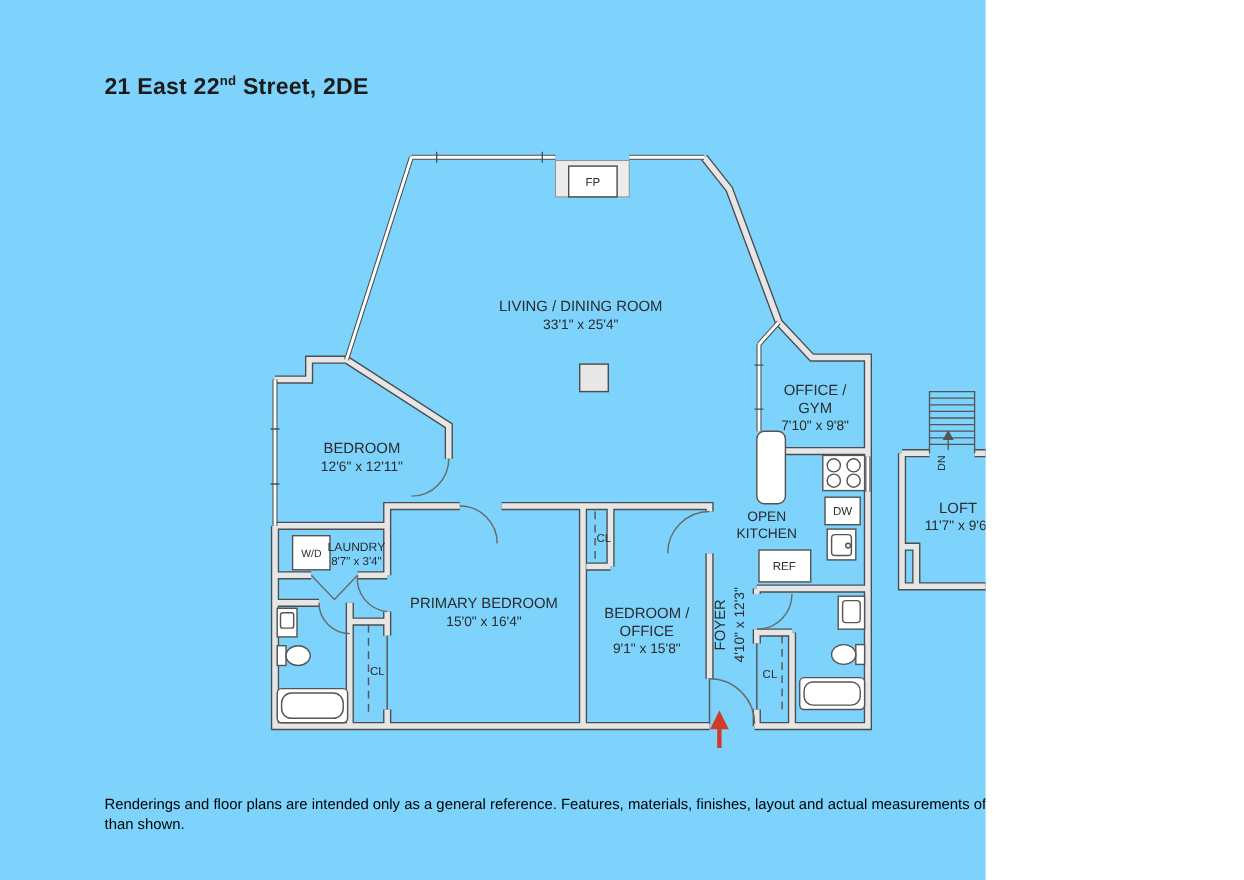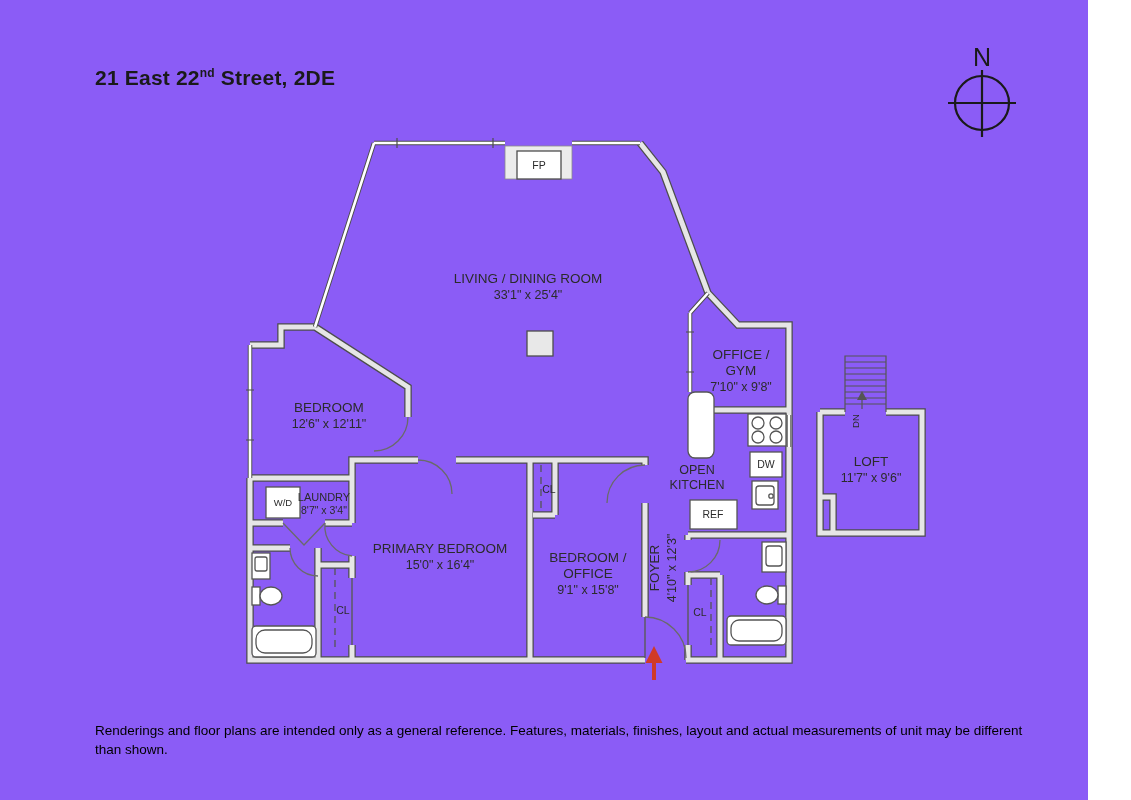--- a/index.html
+++ b/index.html
@@ -1,16 +1,16 @@
 <!DOCTYPE html>
 <html><head>
 <meta charset="utf-8">
 <style>
   html,body{margin:0;padding:0;background:#fff;}
-  .canvas{position:relative;width:1088px;height:800px;background:#8b5cf6;overflow:hidden;
+  .canvas{position:relative;width:896px;height:800px;background:#7dd3fc;overflow:hidden;
           font-family:"Liberation Sans",sans-serif;}
   .page-title{position:absolute;left:95px;top:66px;margin:0;font-size:21px;font-weight:bold;
               color:#1a1a1a;letter-spacing:.2px;}
   .page-title sup{font-size:12px;font-weight:bold;}
   .disclaimer{position:absolute;left:95px;top:721px;width:950px;font-size:13.5px;line-height:19px;
               color:#000;}
   svg text{font-family:"Liberation Sans",sans-serif;fill:#2b2b2b;}
   .rname{font-size:13.5px;}
   .rdim{font-size:12.5px;}
   .rname-sm{font-size:11px;}

